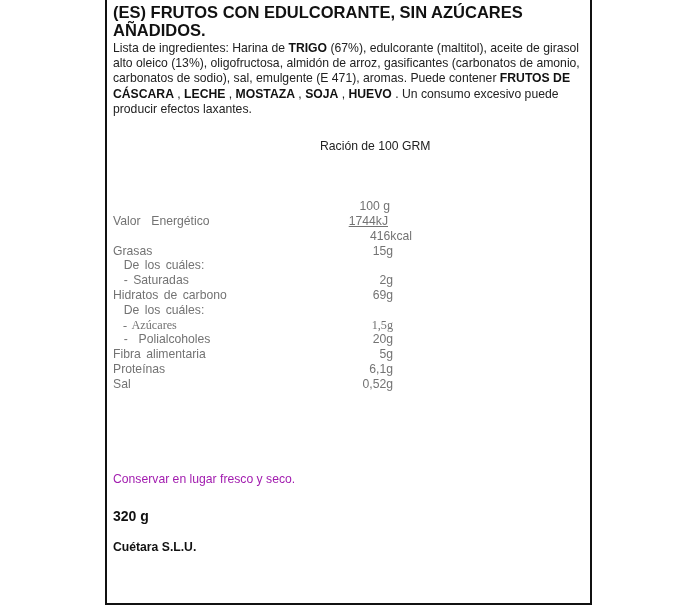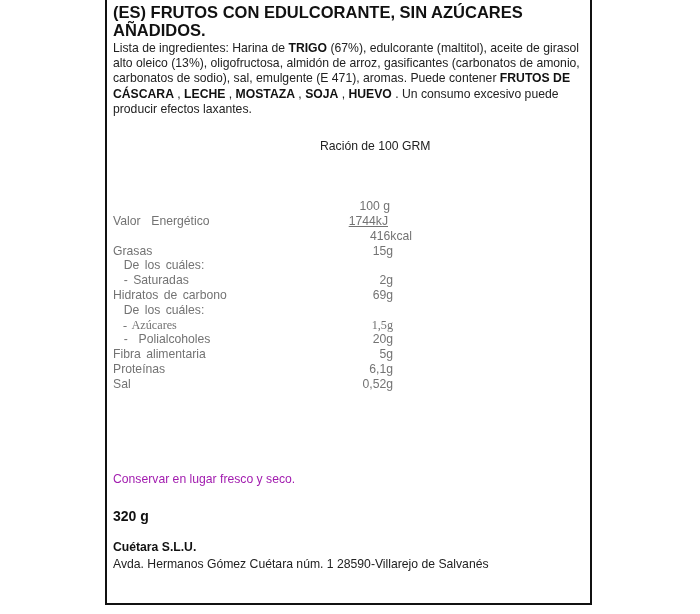--- a/index.html
+++ b/index.html
@@ -179,14 +179,13 @@
   <span class="n-value">0,52g</span>
 </div>
 
 <div class="storage">Conservar en lugar fresco y seco.</div>
 
 <div class="weight">320 g</div>
 
 <div class="company">Cuétara S.L.U.</div>
 
 <div class="address">
-  <div>Avda. Hermanos Gómez Cuétara núm. 1 28590-Villarejo de Salvanés</div>
 </div>
 
 </body></html>

